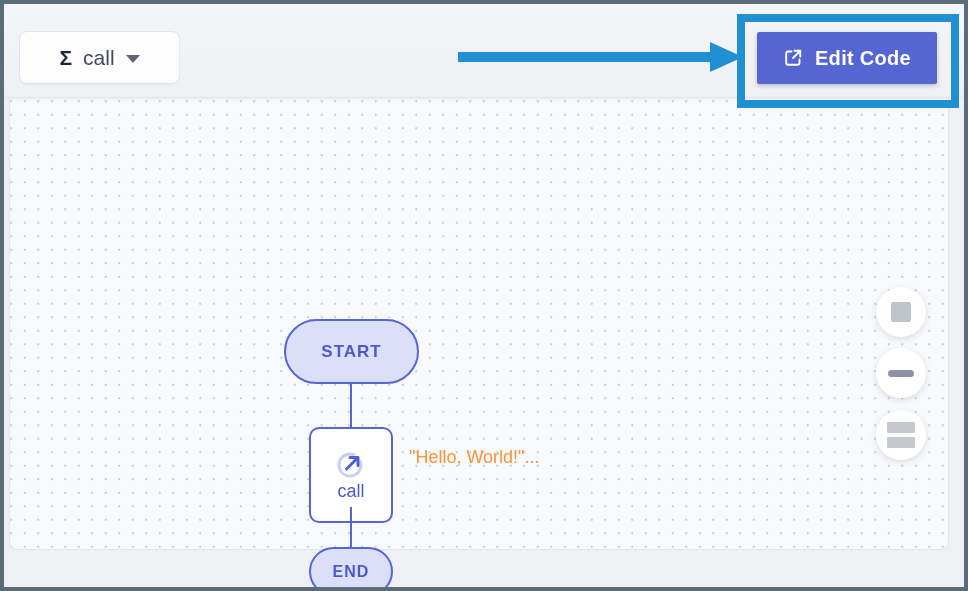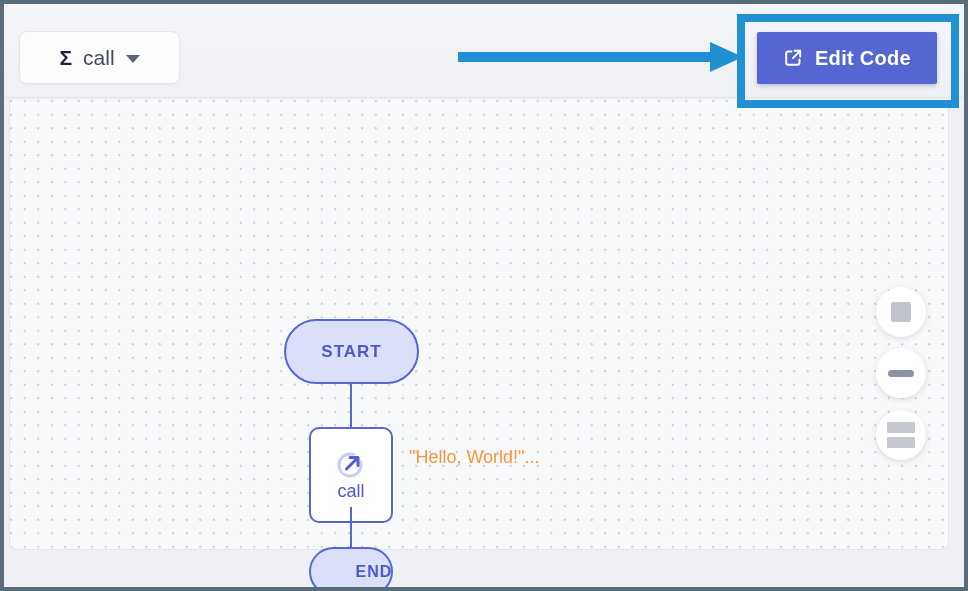--- a/index.html
+++ b/index.html
@@ -76,21 +76,21 @@
 
   .node-annotation{ position:absolute; left:399px; top:346px; line-height:26px; }
   .fn-call-text{ color:#4c66d2; font-size:18px; }
   .fn-args-text{ color:#f8953e; font-size:18px; }
 
   .end-node{
     position:absolute; left:299px; top:449px; width:84px; height:49px;
     background:#dcdff8; border:2px solid #5567d5; border-radius:26px;
     display:flex; align-items:center; justify-content:center; cursor:pointer;
   }
-  .end-node span{ color:#4b59cb; font-weight:bold; font-size:16px; letter-spacing:1px;padding-left:46px; }
+  .end-node span{ color:#4b59cb; font-weight:bold; font-size:16px; letter-spacing:1px; }
 
   
   .ctrl-btn{
     position:absolute; left:866px; width:50px; height:50px; border:none;
     background:#ffffff; border-radius:50%;
     display:flex; align-items:center; justify-content:center;
     cursor:pointer; box-shadow:0 2px 6px rgba(60,70,90,.16);
   }
   .ctrl-1{ top:189px; } .ctrl-2{ top:250px; } .ctrl-3{ top:312px; }
   .icon-square{ width:20px; height:20px; background:#bfc3ca; border-radius:2px; }

